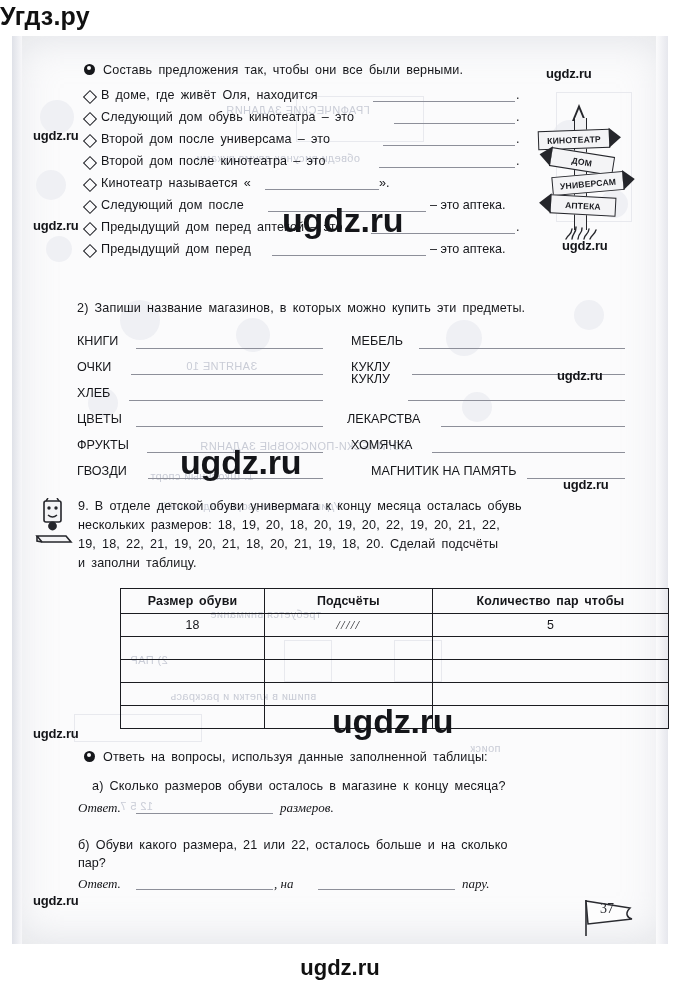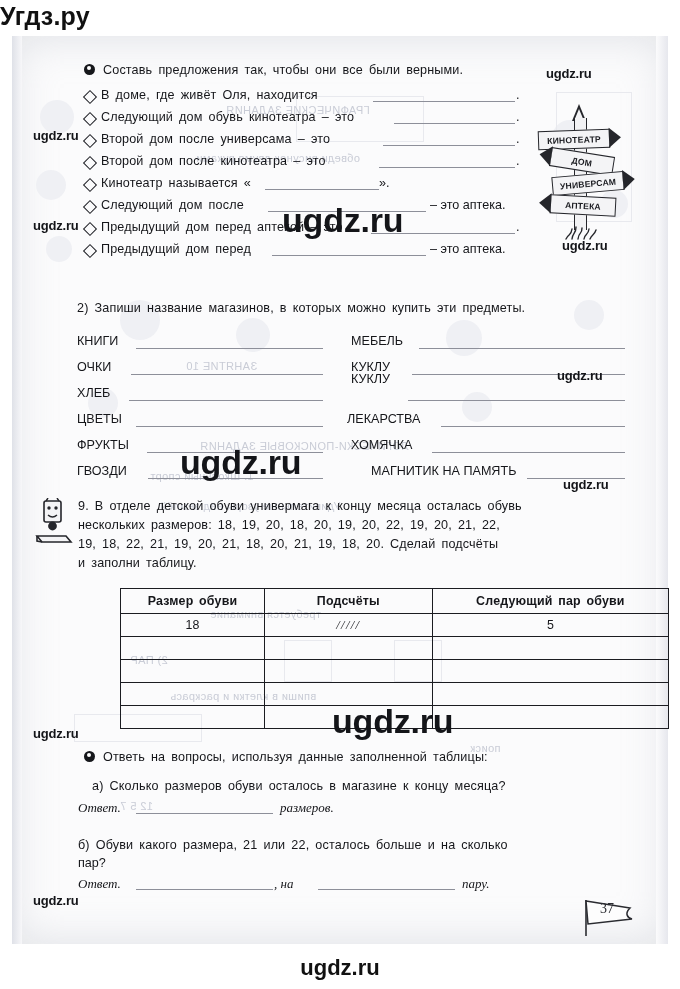--- a/index.html
+++ b/index.html
@@ -314,21 +314,21 @@
   <div class="txt txt-just" style="left:78px;top:499px;">9. В отделе детской обуви универмага к концу месяца осталась обувь</div>
   <div class="txt txt-just" style="left:78px;top:518px;">нескольких размеров: 18, 19, 20, 18, 20, 19, 20, 22, 19, 20, 21, 22,</div>
   <div class="txt txt-just" style="left:78px;top:537px;">19, 18, 22, 21, 19, 20, 21, 18, 20, 21, 19, 18, 20. Сделай подсчёты</div>
   <div class="txt txt-just" style="left:78px;top:556px;">и заполни таблицу.</div>
 
   <table class="tbl">
     <thead>
       <tr>
         <th class="col-a">Размер обуви</th>
         <th class="col-b">Подсчёты</th>
-        <th class="col-c">Следующий пар обуви</th>
+        <th class="col-c">Количество пар чтобы</th>
       </tr>
     </thead>
     <tbody>
       <tr>
         <td>18</td>
         <td class="tally">/////</td>
         <td>5</td>
       </tr>
       <tr>
         <td></td>

